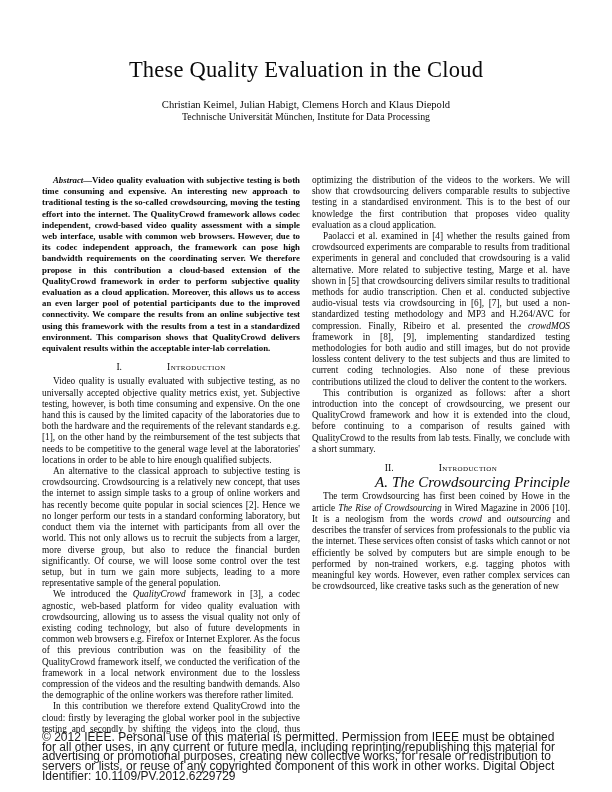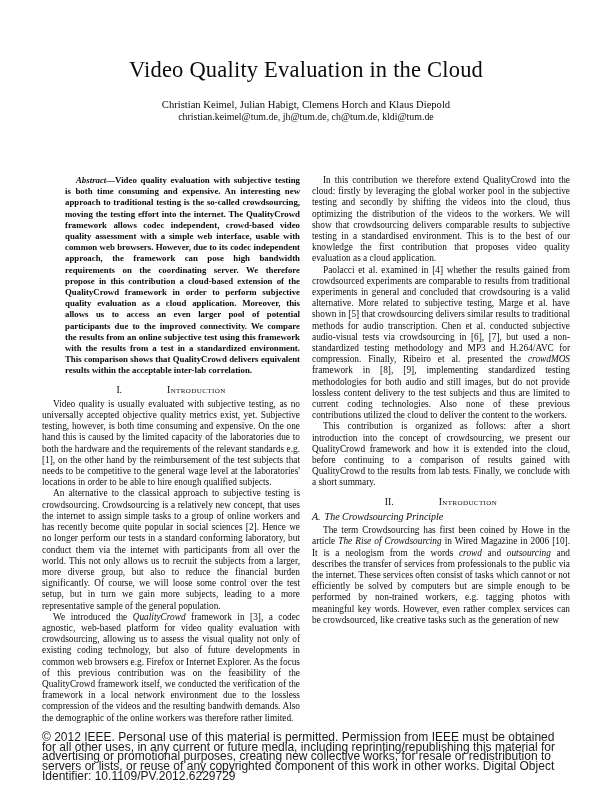--- a/index.html
+++ b/index.html
@@ -31,57 +31,57 @@
     position: absolute; top: 175px; left: 42px;
     width: 528px; height: 560px;
     column-count: 2; column-gap: 12px; column-fill: auto;
     text-align: justify;
     font-size: 9.3px; line-height: 11.2px;
     hyphens: auto; -webkit-hyphens: auto;
     overflow: hidden;
   }
   .abstract {
     font-size: 8.8px; line-height: 11.2px;
-    font-weight: 700; text-indent: 11px; margin-left: 23px;
+    font-weight: 700; text-indent: 11px;
   }
   .abstract .ab-label { font-style: italic; }
   p.bp { text-indent: 11px; }
   .sec {
     font-weight: 400; font-size: 9.7px;
     text-align: center; text-indent: 0;
     margin: 7px 0 4px 0;
   }
   .sec .num { margin-right: 5px; }
   .sc { font-variant: small-caps; letter-spacing: 0.4px; margin-left: 40px; }
   .subsec {
-    font-weight: 400; font-style: italic; font-size: 10px;
-    text-align: left; text-indent: 0;
+    font-weight: 400; font-style: italic; font-size: 15px;
+    text-align: right; text-indent: 0;
     margin: 3px 0 3px 0;
   }
   .subsec .num { margin-right: 4px; }
   i { }
 
   
   .footer {
     position: absolute; top: 733px; left: 42px; width: 528px;
     font-family: "Liberation Sans", sans-serif;
     font-size: 12px; line-height: 9.7px;
     text-align: left; color: #1a1a1a;
   }
 </style>
 </head>
 <body>
 
 <div class="page">
 
-  <h1 class="title">Video Quality Evaluation in the Cloud</h1>
+  <h1 class="title">These Quality Evaluation in the Cloud</h1>
 
   <div class="head-block">
     <div class="head-authors">Christian Keimel, Julian Habigt, Clemens Horch and Klaus Diepold</div>
-    <div class="head-line">christian.keimel@tum.de, jh@tum.de, ch@tum.de, kldi@tum.de</div>
+    <div class="head-line">Technische Universität München, Institute for Data Processing</div>
   </div>
 
   <div class="flow">
 
     <p class="abstract"><span class="ab-label">Abstract</span><span>—Video quality evaluation with subjective testing is both time consuming and expensive. An interesting new approach to traditional testing is the so-called crowdsourcing, moving the testing effort into the internet. The QualityCrowd framework allows codec independent, crowd-based video quality assessment with a simple web interface, usable with common web browsers. However, due to its codec independent approach, the framework can pose high bandwidth requirements on the coordinating server. We therefore propose in this contribution a cloud-based extension of the QualityCrowd framework in order to perform subjective quality evaluation as a cloud application. Moreover, this allows us to access an even larger pool of potential participants due to the improved connectivity. We compare the results from an online subjective test using this framework with the results from a test in a standardized environment. This comparison shows that QualityCrowd delivers equivalent results within the acceptable inter-lab correlation.</span></p>
 
     <h4 class="sec"><span class="num">I.</span><span class="sc">Introduction</span></h4>
 
     <p class="bp">Video quality is usually evaluated with subjective testing, as no universally accepted objective quality metrics exist, yet. Subjective testing, however, is both time consuming and expensive. On the one hand this is caused by the limited capacity of the laboratories due to both the hardware and the requirements of the relevant standards e.g. [1], on the other hand by the reimbursement of the test subjects that needs to be competitive to the general wage level at the laboratories' locations in order to be able to hire enough qualified subjects.</p>
     <p class="bp">An alternative to the classical approach to subjective testing is crowdsourcing. Crowdsourcing is a relatively new concept, that uses the internet to assign simple tasks to a group of online workers and has recently become quite popular in social sciences [2]. Hence we no longer perform our tests in a standard conforming laboratory, but conduct them via the internet with participants from all over the world. This not only allows us to recruit the subjects from a larger, more diverse group, but also to reduce the financial burden significantly. Of course, we will loose some control over the test setup, but in turn we gain more subjects, leading to a more representative sample of the general population.</p>

